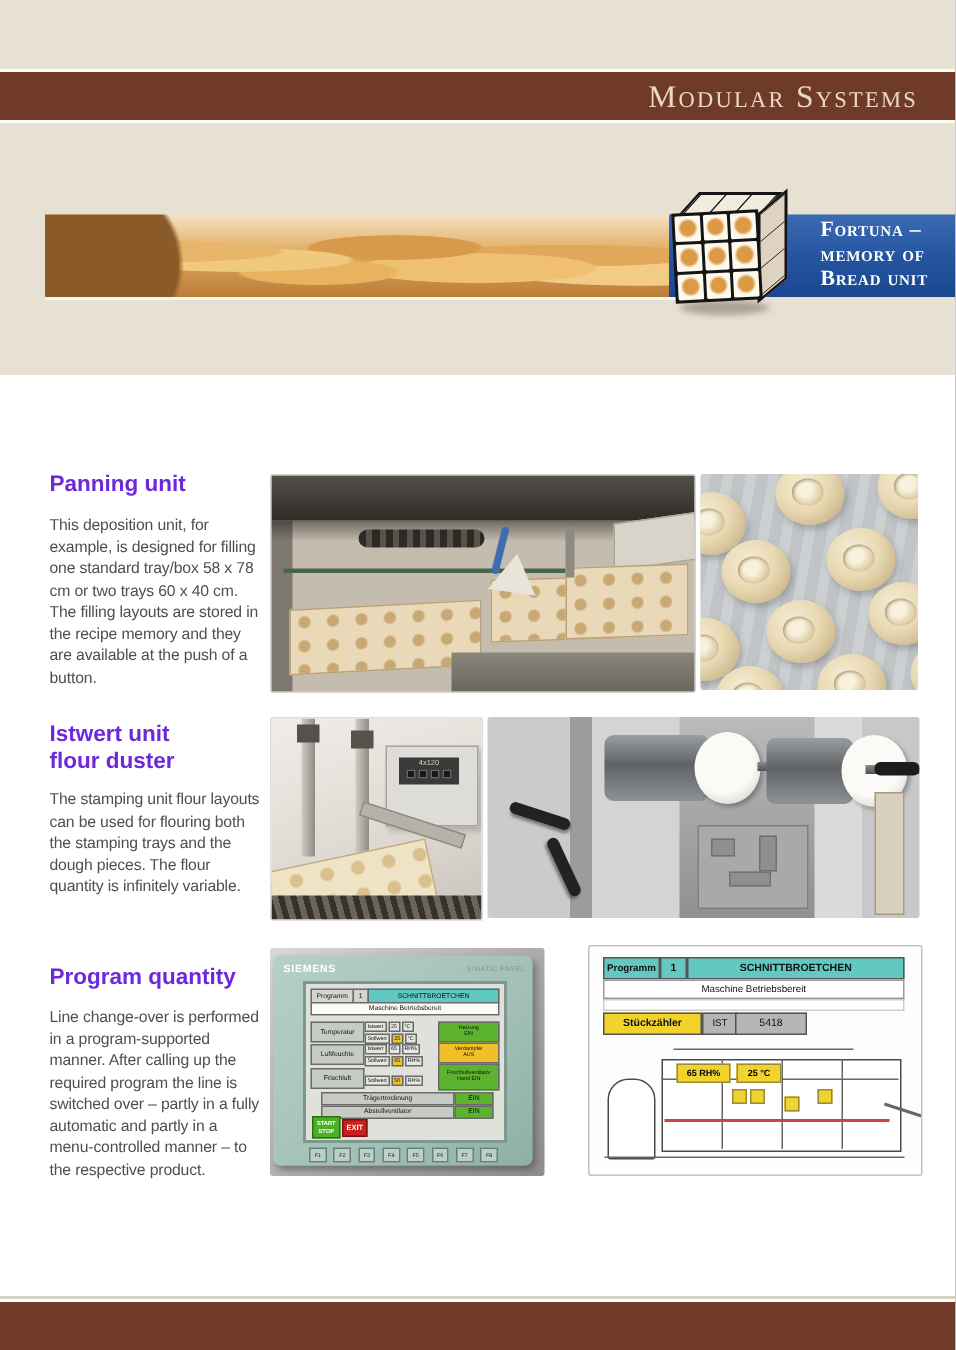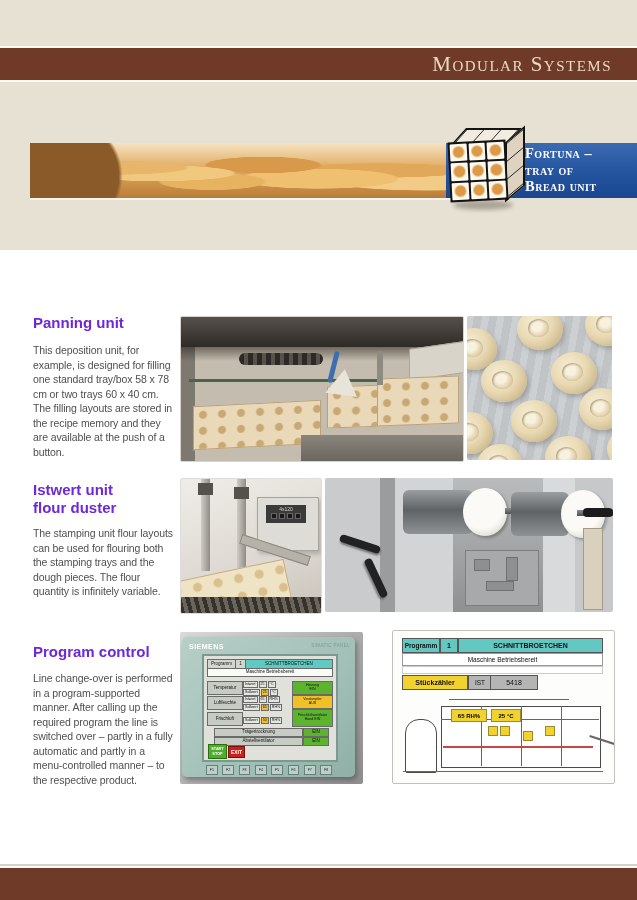--- a/index.html
+++ b/index.html
@@ -22,21 +22,21 @@
         radial-gradient(ellipse at 55% 40%, #d89a4a 0 17%, rgba(0,0,0,0) 18%),
         radial-gradient(ellipse at 68% 65%, #eec070 0 19%, rgba(0,0,0,0) 20%),
         radial-gradient(ellipse at 82% 50%, #e0a858 0 18%, rgba(0,0,0,0) 19%),
         radial-gradient(ellipse at 94% 70%, #f2cc86 0 16%, rgba(0,0,0,0) 17%),
         linear-gradient(180deg,#f6e3c2 0%,#e0ac62 45%,#b97c36 100%);
       box-shadow:0 2px 0 rgba(255,255,255,.65);}
   .blue-bar{position:absolute;left:446px;top:143px;width:191px;height:55px;
       background:linear-gradient(180deg,#3b6ab2 0%,#24549e 55%,#1b4690 100%);}
   .brand-text{position:absolute;left:525px;top:145px;color:#ffffff;
       font-family:"Liberation Serif",serif;font-variant:small-caps;font-weight:bold;
-      font-size:14.5px;line-height:16.5px;letter-spacing:.5px;}
+      font-size:14.5px;line-height:16.5px;letter-spacing:.5px;padding-left:22px;}
   
   .cube{position:absolute;left:443px;top:126px;width:84px;height:90px;}
   .cube-top{position:absolute;left:14px;top:2px;width:52px;height:16px;background:#f2ecdf;
       transform:skewX(-42deg);border:2px solid #141414;
       background-image:linear-gradient(90deg,rgba(20,20,20,.9) 1px,rgba(0,0,0,0) 1px);
       background-size:17px 100%;}
   .cube-front{position:absolute;left:6px;top:15px;width:54px;height:56px;background:#141414;
       display:grid;grid-template-columns:repeat(3,1fr);grid-template-rows:repeat(3,1fr);
       gap:2px;padding:2px;transform:rotate(-3deg);}
   .cube-front .tile{background:radial-gradient(circle at 50% 48%, #dc9a46 0 38%, #fdf9ef 55%);
@@ -188,21 +188,21 @@
   <div class="top-beige"></div>
 
   <div class="brown-bar">
     <span class="title">Modular Systems</span>
   </div>
 
   <div class="bread-strip"></div>
   <div class="blue-bar"></div>
   <div class="brand-text">
     <div>Fortuna –</div>
-    <div>tray of</div>
+    <div>memory of</div>
     <div>Bread unit</div>
   </div>
   <div class="cube">
     <div class="cube-shadow"></div>
     <div class="cube-top"></div>
     <div class="cube-right"></div>
     <div class="cube-front">
       <div class="tile"></div>
         <div class="tile"></div>
         <div class="tile"></div>
@@ -288,21 +288,21 @@
     <div class="handle" style="left:14px;top:62px;transform:rotate(18deg);"></div>
     <div class="handle" style="left:30px;top:96px;transform:rotate(65deg);"></div>
     <div class="block">
       <i style="left:8px;top:8px;width:14px;height:10px;"></i>
       <i style="left:40px;top:6px;width:10px;height:22px;"></i>
       <i style="left:20px;top:30px;width:26px;height:8px;"></i>
     </div>
     <div class="beige"></div>
   </div>
 
-  <div class="sec-heading" style="left:33px;top:643px;">Program control</div>
+  <div class="sec-heading" style="left:33px;top:643px;">Program quantity</div>
   <div class="sec-body" style="left:33px;top:671px;">Line change-over is performed in a program-supported manner. After calling up the required program the line is switched over – partly in a fully automatic and partly in a menu-controlled manner – to the respective product.</div>
 
   <div class="photo p5">
     <div class="panel">
       <span class="brand">SIEMENS</span>
       <span class="model">SIMATIC PANEL</span>
       <span class="touch">TOUCH</span>
 
       <div class="scr">
 

